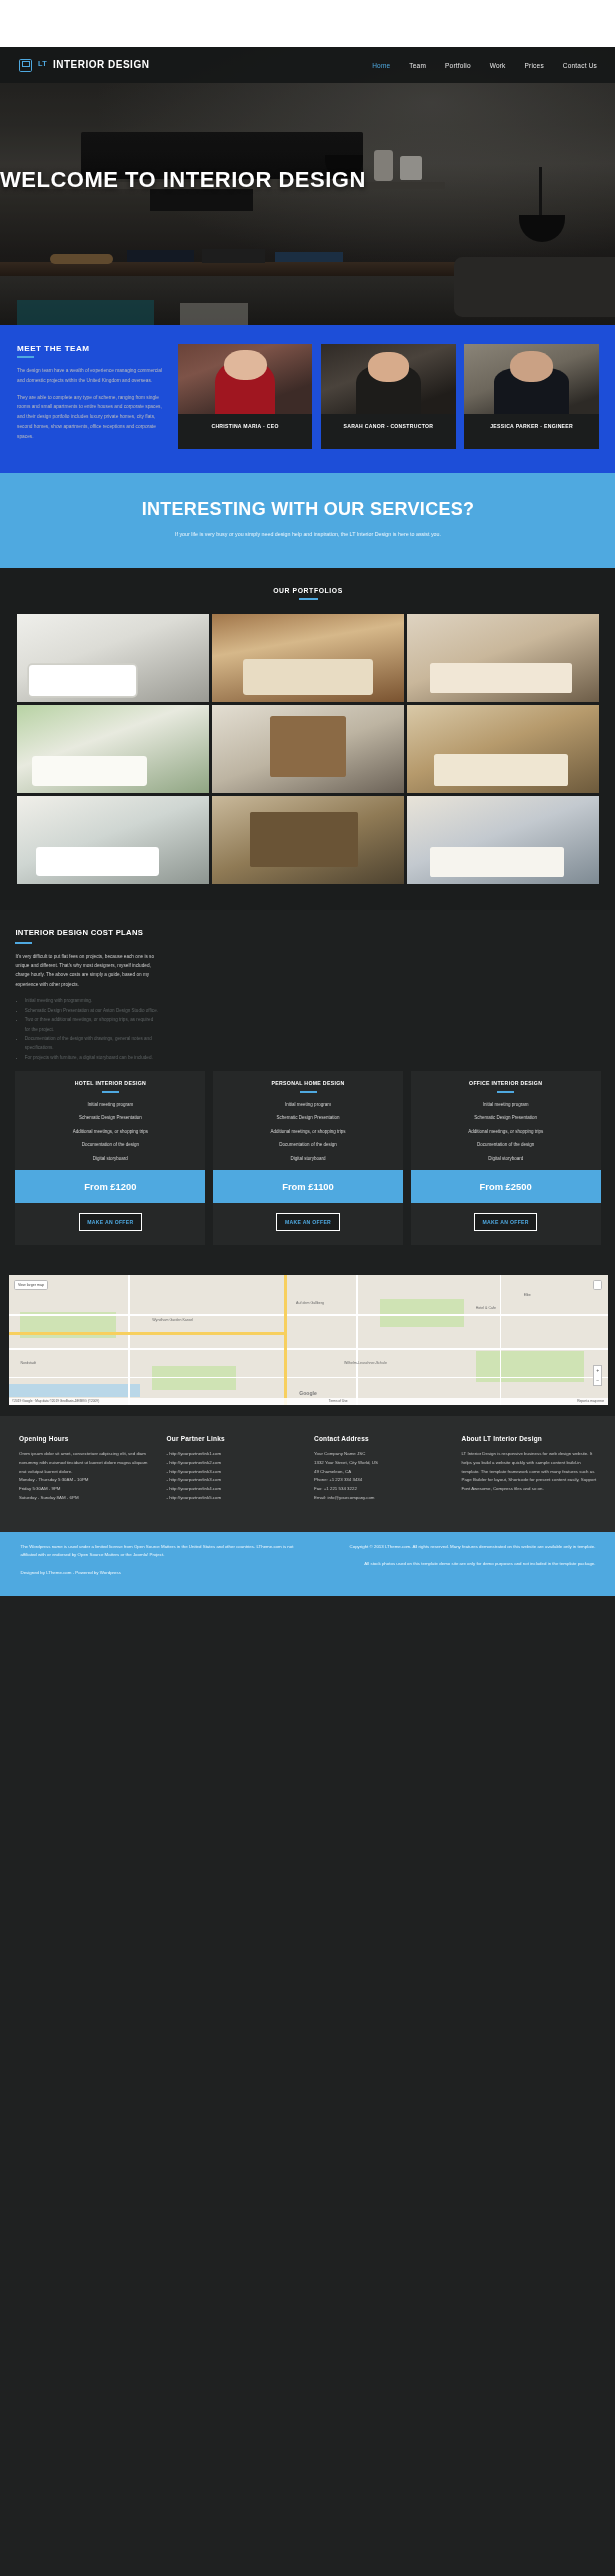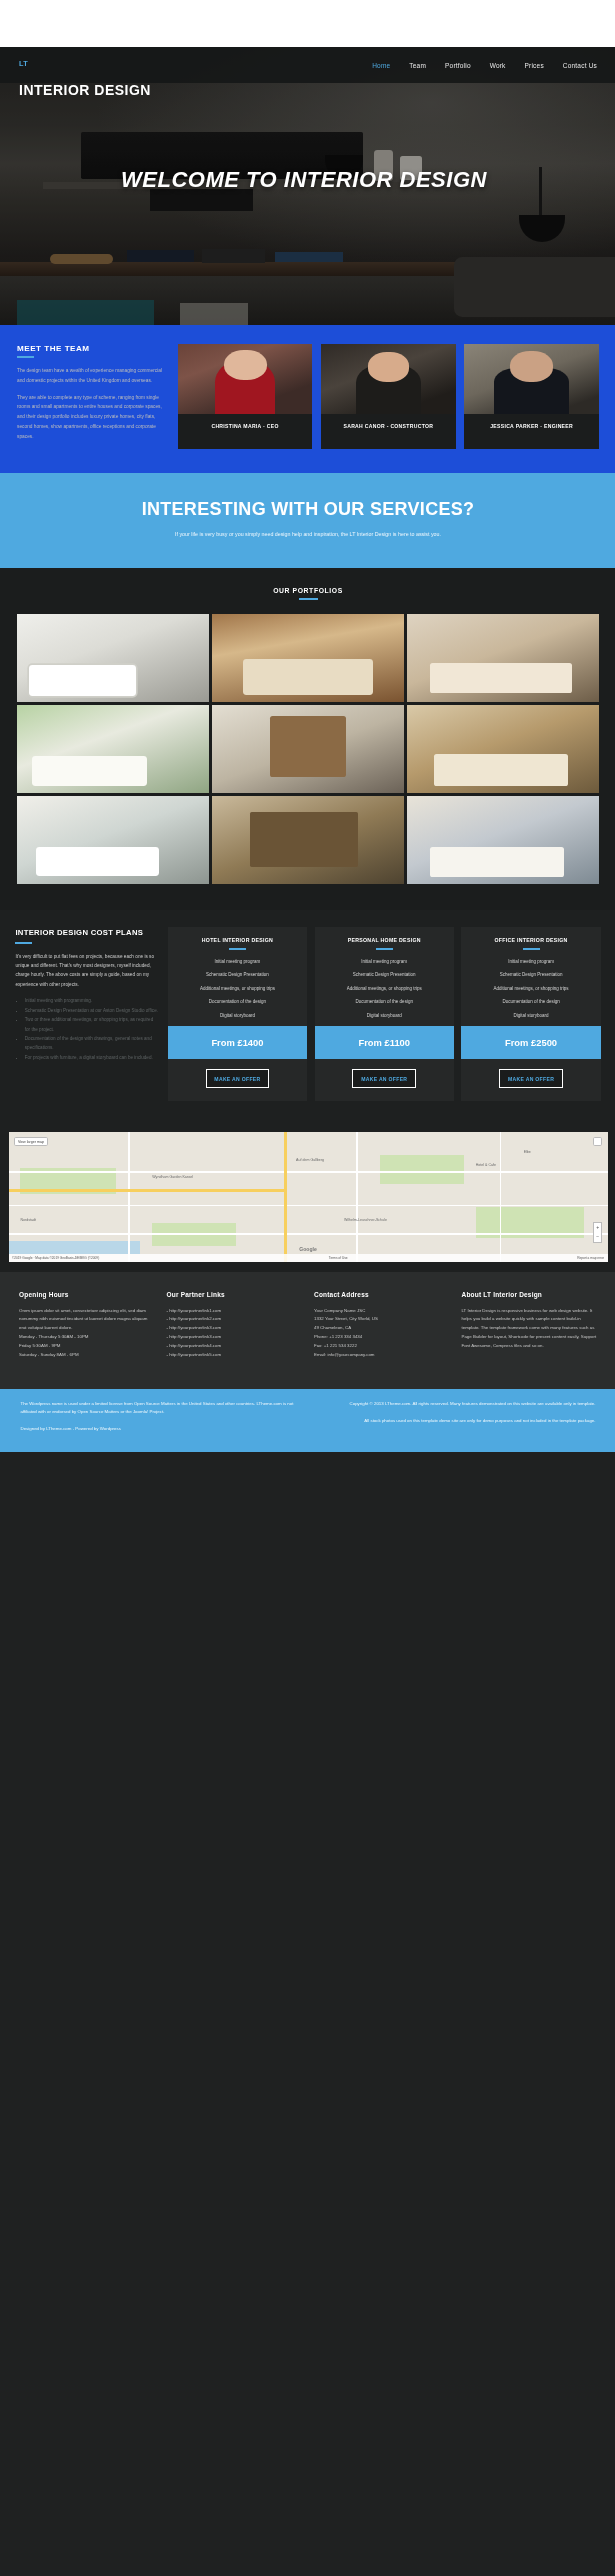--- a/index.html
+++ b/index.html
@@ -45,40 +45,40 @@
   .hero-pillow { left:180px; top:256px; width:68px; height:22px; background:#a3a199; opacity:.6; }
   .hero-overlay { position:absolute; inset:0; background:rgba(0,0,0,.30); }
 
   .navbar {
     position:absolute; left:0; right:0; top:0; height:36px;
     display:flex; align-items:center;
     padding:0 19px;
     background:rgba(22,24,24,.93);
     z-index:5;
   }
-  .logo { display:flex; align-items:flex-start; gap:14px;flex-direction:column; }
+  .logo { display:flex; align-items:flex-start; gap:6px; }
   .logo-icon {
     width:13px; height:13px; border:1.4px solid #4fa9e0; border-radius:1.7px;
     display:flex; align-items:center; justify-content:center;
     position:relative;
   }
   .logo-icon:before {
     content:""; position:absolute; top:1.7px; left:2.1px;
     width:6px;height:4.3px;border:1.1px solid #4fa9e0;
   }
   .logo-lt { color:#4fa9e0; font-size:7.3px; font-weight:bold; letter-spacing:0.3px; }
-  .logo-txt { color:#fff; font-size:14px; font-weight:bold; letter-spacing:0.5px; }
+  .logo-txt { color:#fff; font-size:10px; font-weight:bold; letter-spacing:0.5px; }
   .nav-links { margin-left:auto; display:flex; gap:19px; align-items:center; }
   .nav-links a { font-size:6.5px; color:#e9e9e9; text-decoration:none; letter-spacing:0.2px; }
   .nav-links a.active { color:#4fa9e0; }
 
   .hero-title {
-    position:absolute; left:0; right:8px; top:120px; text-align:center;
+    position:absolute; left:0; right:8px; top:120px; 
     font-size:22px; font-weight:bold; letter-spacing:0.5px; color:#fff;
-    z-index:4; text-shadow:0 1.7px 5.1px rgba(0,0,0,.6);font-style:italic;
+    z-index:4; text-shadow:0 1.7px 5.1px rgba(0,0,0,.6);
   }
 
   
   .team { background:#1d4ed8; padding:19px 17px 24px 17px; display:flex; gap:13.7px; }
   .team-left { width:147px; }
   .team-h { font-size:8.1px; font-weight:bold; letter-spacing:0.5px; margin-bottom:3.4px; }
   .blue-dash { width:17px; height:2.1px; background:#4fa9e0; margin:3.4px 0 7.7px 0; }
   .team-p { font-size:4.8px; line-height:2.05; color:#bdbdbd; margin-bottom:6.8px; }
   .team-cards { display:flex; gap:8.5px; flex:1; }
   .tcard { flex:1; background:#1b1d1d; }
@@ -132,21 +132,21 @@
     display:flex; flex-direction:column; align-items:center; justify-content:center;
   }
   .fb-overlay { position:absolute; inset:0; background:rgba(0,0,0,.38); }
   .fb-shelf { position:absolute; left:0; top:38px; width:530px; height:6px; background:#55514a; }
   .fb-counter { position:absolute; left:0; top:68px; width:616px; height:8.5px; background:#4a3a2c; }
   .fb-lamp { position:absolute; right:47px; top:6.8px; width:43px; height:26px; background:#0f0f0f; border-radius:0 0 21.4px 21.4px; }
   .feedback h2 { position:relative; z-index:3; font-size:16.2px; font-weight:bold; color:#4fa9e0; letter-spacing:0.3px; }
   .feedback p { position:relative; z-index:3; font-size:5px; color:#e8e8e8; margin-top:8.5px; }
 
   
-  .pricing { background:#1e2020; padding:17px 15.4px 22px; display:flex; gap:8.5px; }
+  .pricing { background:#1e2020; padding:17px 15.4px 22px; display:flex; gap:8.5px;flex-direction:column; }
   .pr-left { width:144px; }
   .pr-h { font-size:7.7px; font-weight:bold; line-height:1.5; letter-spacing:0.3px; }
   .pr-p { font-size:4.7px; line-height:1.95; color:#cfcfcf; margin-top:5.1px; }
   .pr-list { margin:7.7px 0 0 9.4px; }
   .pr-list li { font-size:4.6px; line-height:2.05; color:#5d6263; }
   .pr-cards { display:flex; gap:7.7px; flex:1; }
   .pcard { flex:1; background:#262828; padding:9.4px 6px 13.7px; text-align:center; }
   .pcard h4 { font-size:5.2px; font-weight:bold; letter-spacing:0.3px; }
   .pcard .blue-dash { margin:5.1px auto 8.5px; }
   .feat { font-size:4.5px; color:#d5d5d5; margin-bottom:7.7px; line-height:1.3; }
@@ -300,21 +300,21 @@
     <div class="pr-cards">
 
       <div class="pcard">
         <h4>HOTEL INTERIOR DESIGN</h4>
         <div class="blue-dash"></div>
         <div class="feat">Initial meeting program</div>
         <div class="feat">Schematic Design Presentation</div>
         <div class="feat">Additional meetings, or shopping trips</div>
         <div class="feat">Documentation of the design</div>
         <div class="feat">Digital storyboard</div>
-        <div class="price">From £1400</div>
+        <div class="price">From £1200</div>
         <div class="offer">MAKE AN OFFER</div>
       </div>
 
       <div class="pcard">
         <h4>PERSONAL HOME DESIGN</h4>
         <div class="blue-dash"></div>
         <div class="feat">Initial meeting program</div>
         <div class="feat">Schematic Design Presentation</div>
         <div class="feat">Additional meetings, or shopping trips</div>
         <div class="feat">Documentation of the design</div>

